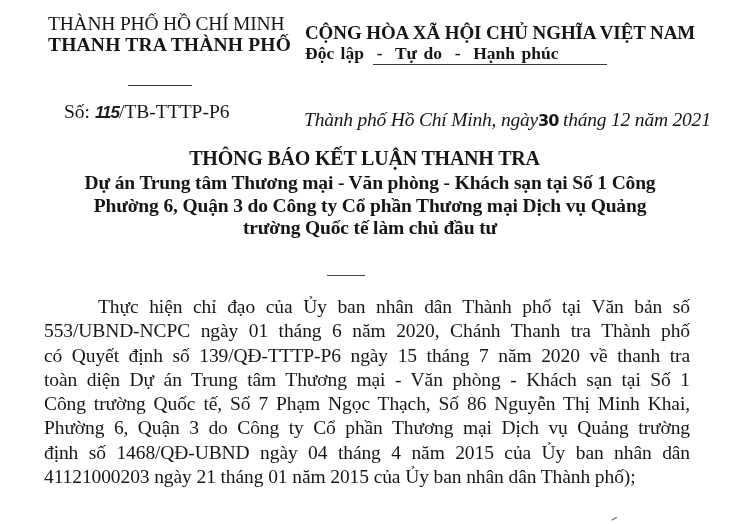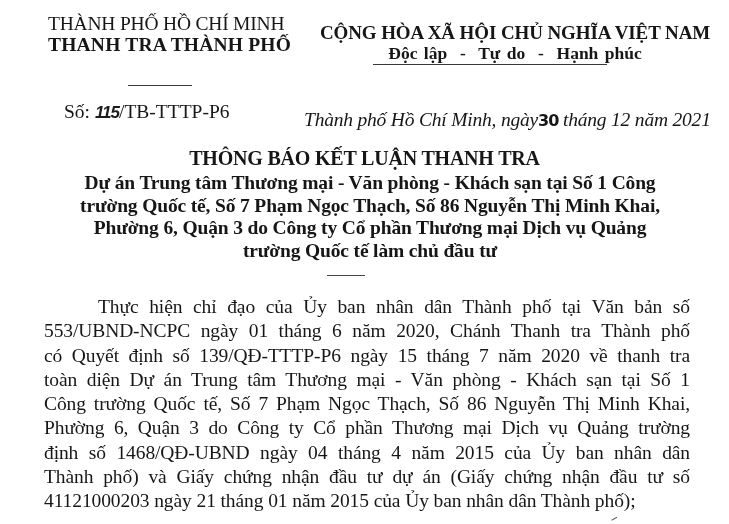--- a/index.html
+++ b/index.html
@@ -8,21 +8,21 @@
   .abs { position: absolute; white-space: nowrap; }
 
   
   .left-hdr { left: 48px; top: 14px; width: 212px; text-align: center; }
   .left-hdr .l1 { font-size: 19.5px; line-height: 20px; letter-spacing: 0.1px; }
   .left-hdr .l2 { font-size: 19.5px; line-height: 20px; letter-spacing: -0.2px; }
   .left-hdr .l3 { font-size: 19.5px; line-height: 21px; font-weight: bold; letter-spacing: 0.2px; }
   .left-rule { left: 128px; top: 85px; width: 64px; height: 1px; background: #3a3a3a; }
 
   
-  .right-hdr { left: 305px; top: 22px; width: 420px; text-align: center; }
+  .right-hdr { left: 305px; top: 22px; width: 420px; text-align: left; }
   .right-hdr .r1 { font-size: 19px; font-weight: bold; line-height: 21px; letter-spacing: -0.1px; }
   .right-hdr .r2 { font-size: 17.5px; font-weight: bold; line-height: 21px; word-spacing: 2px; }
   .right-rule { left: 373px; top: 64px; width: 234px; height: 1px; background: #3a3a3a; }
 
   
   .num-line { left: 64px; top: 101px; font-size: 19.5px; }
   .num-line .hand { font-family: Liberation Sans, sans-serif; font-weight: bold; font-style: italic;
                     font-size: 17px; letter-spacing: -1px; color: #1d1d1d; }
   .date-line { left: 304px; top: 109px; font-size: 19.5px; font-style: italic; letter-spacing: -0.2px; }
   .date-line .hand { font-family: "DejaVu Sans", sans-serif; font-weight: bold; font-style: normal;
@@ -65,31 +65,29 @@
   <span style="white-space: pre;">Số: </span><span class="hand">115</span><span>/TB-TTTP-P6</span>
 </div>
 
 <div class="abs date-line">
   <span>Thành phố Hồ Chí Minh, ngày</span><span class="hand">30</span><span style="white-space: pre;"> tháng 12 năm 2021</span>
 </div>
 
 <div class="abs title">THÔNG BÁO KẾT LUẬN THANH TRA</div>
 <div class="abs subtitle">
   <div>Dự án Trung tâm Thương mại - Văn phòng - Khách sạn tại Số 1 Công</div>
-  <div>trường Quốc tế, Số 7 Phạm Ngọc Thạch, Số 86 Nguyễn Thị Minh Khai,</div>
   <div>Phường 6, Quận 3 do Công ty Cổ phần Thương mại Dịch vụ Quảng</div>
   <div>trường Quốc tế làm chủ đầu tư</div>
 </div>
 <div class="abs title-rule"></div>
 
 <div class="abs body-para">
   <span class="line indent">Thực hiện chỉ đạo của Ủy ban nhân dân Thành phố tại Văn bản số</span>
   <span class="line">553/UBND-NCPC ngày 01 tháng 6 năm 2020, Chánh Thanh tra Thành phố</span>
   <span class="line">có Quyết định số 139/QĐ-TTTP-P6 ngày 15 tháng 7 năm 2020 về thanh tra</span>
   <span class="line">toàn diện Dự án Trung tâm Thương mại - Văn phòng - Khách sạn tại Số 1</span>
   <span class="line">Công trường Quốc tế, Số 7 Phạm Ngọc Thạch, Số 86 Nguyễn Thị Minh Khai,</span>
   <span class="line">Phường 6, Quận 3 do Công ty Cổ phần Thương mại Dịch vụ Quảng trường</span>
   <span class="line">định số 1468/QĐ-UBND ngày 04 tháng 4 năm 2015 của Ủy ban nhân dân</span>
-  <span class="line">Thành phố) và Giấy chứng nhận đầu tư dự án (Giấy chứng nhận đầu tư số</span>
   <span class="line last">41121000203 ngày 21 tháng 01 năm 2015 của Ủy ban nhân dân Thành phố);</span>
 </div>
 
 <div class="abs bottom-mark"></div>
 
 </body></html>

